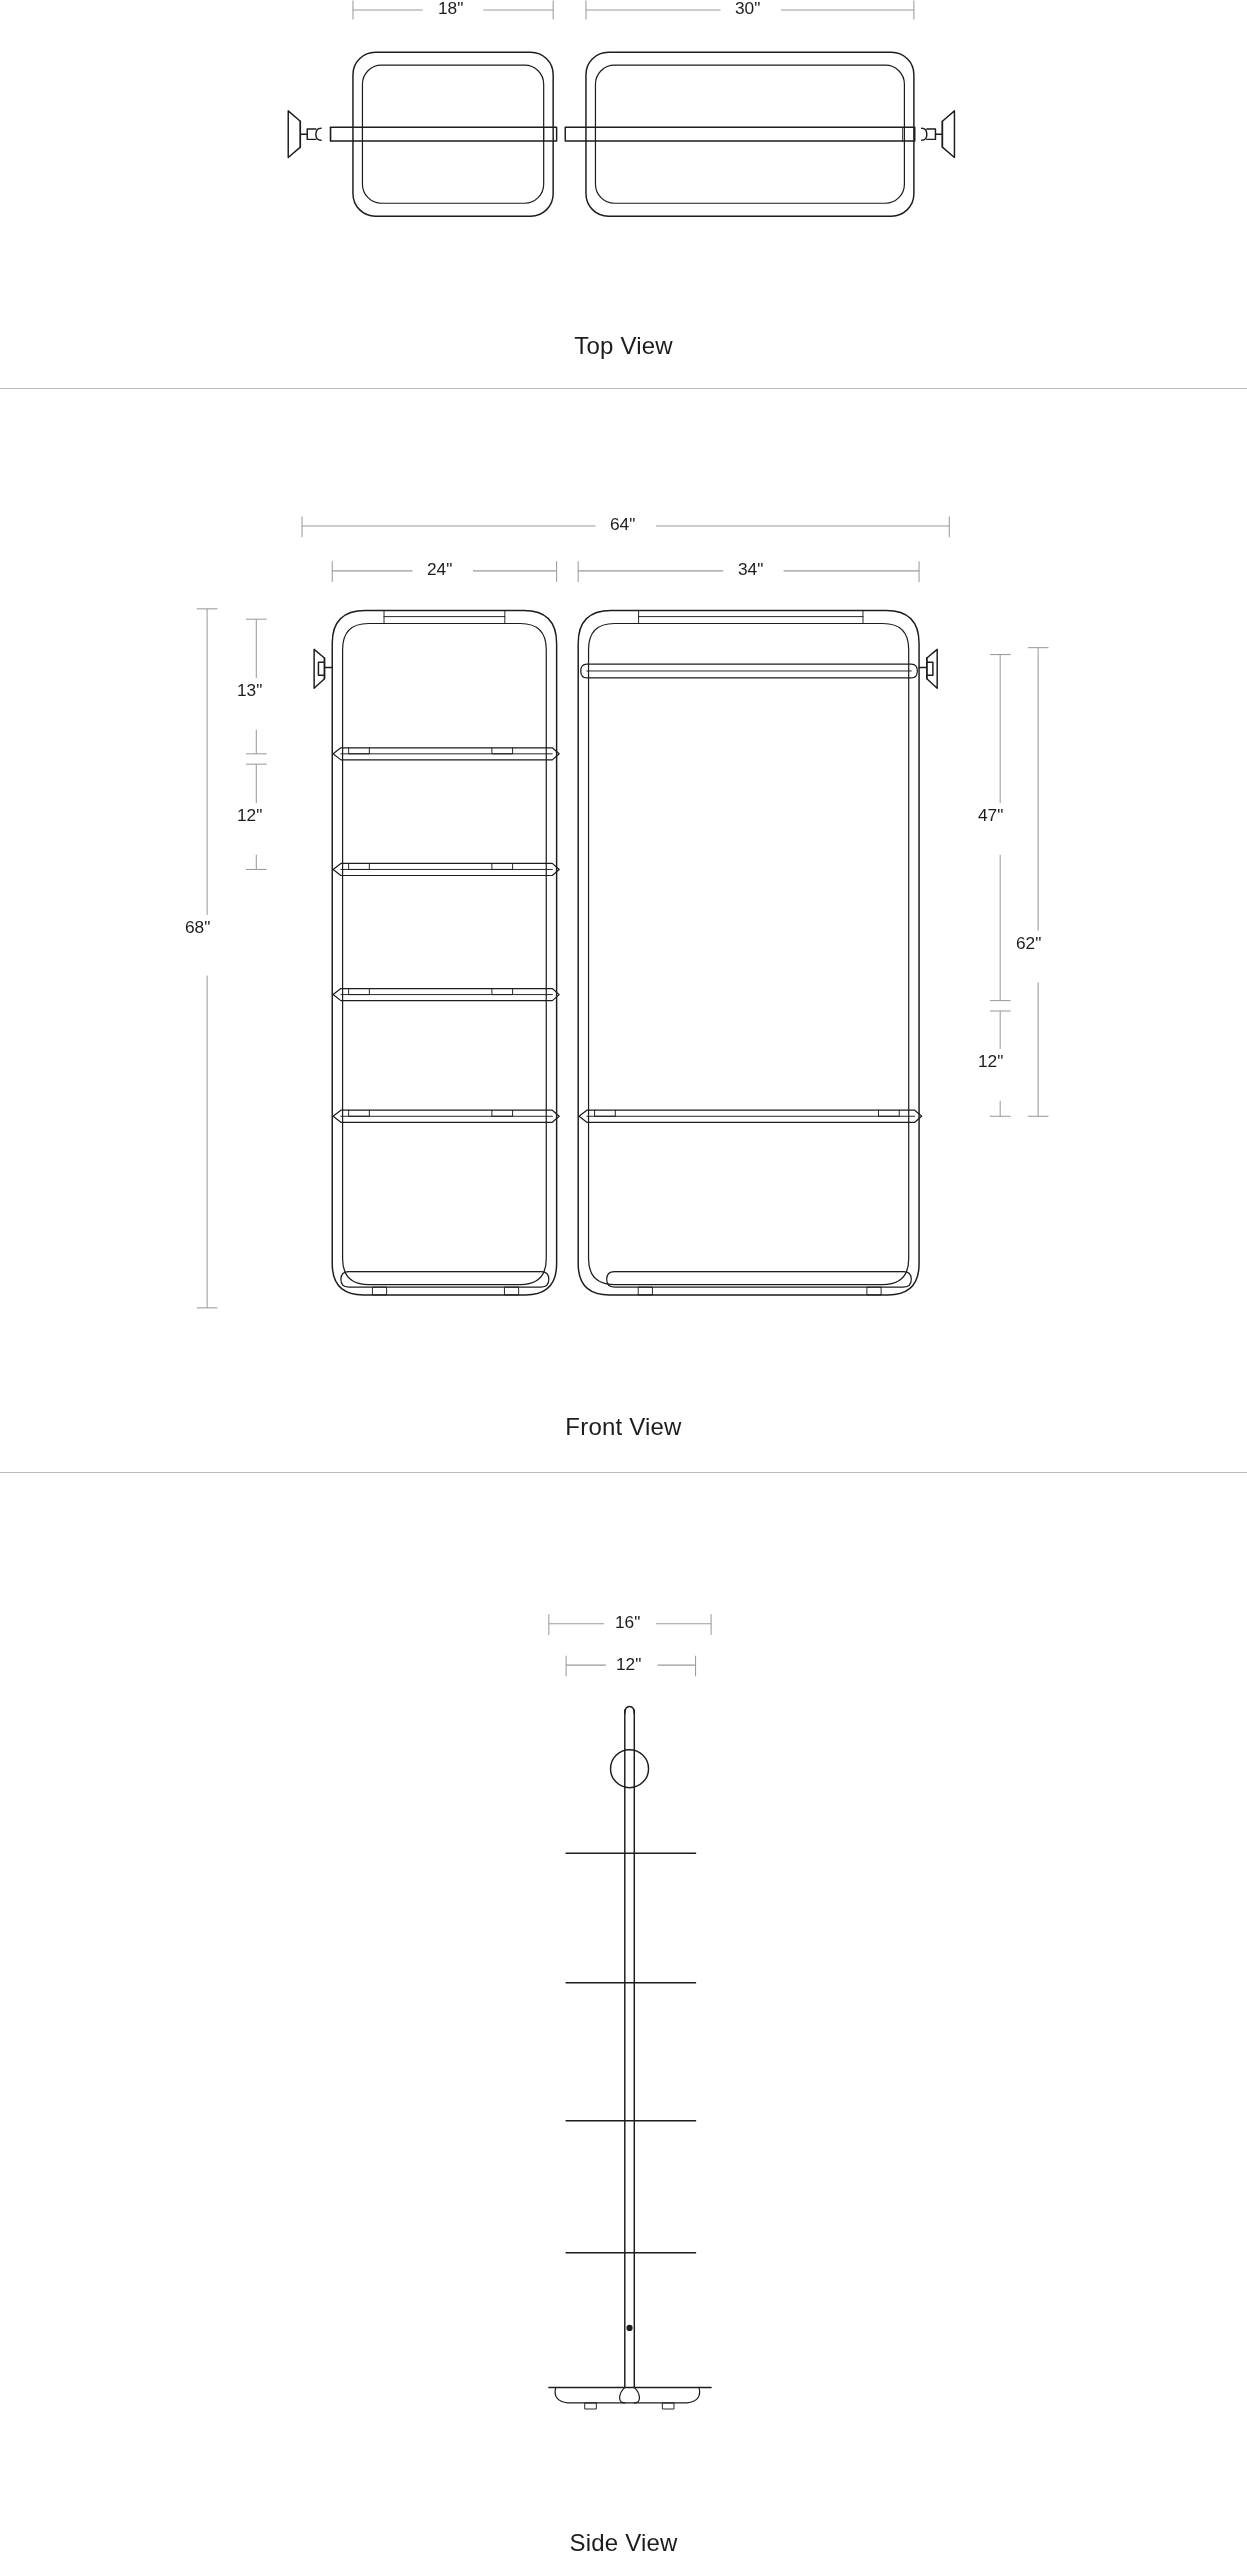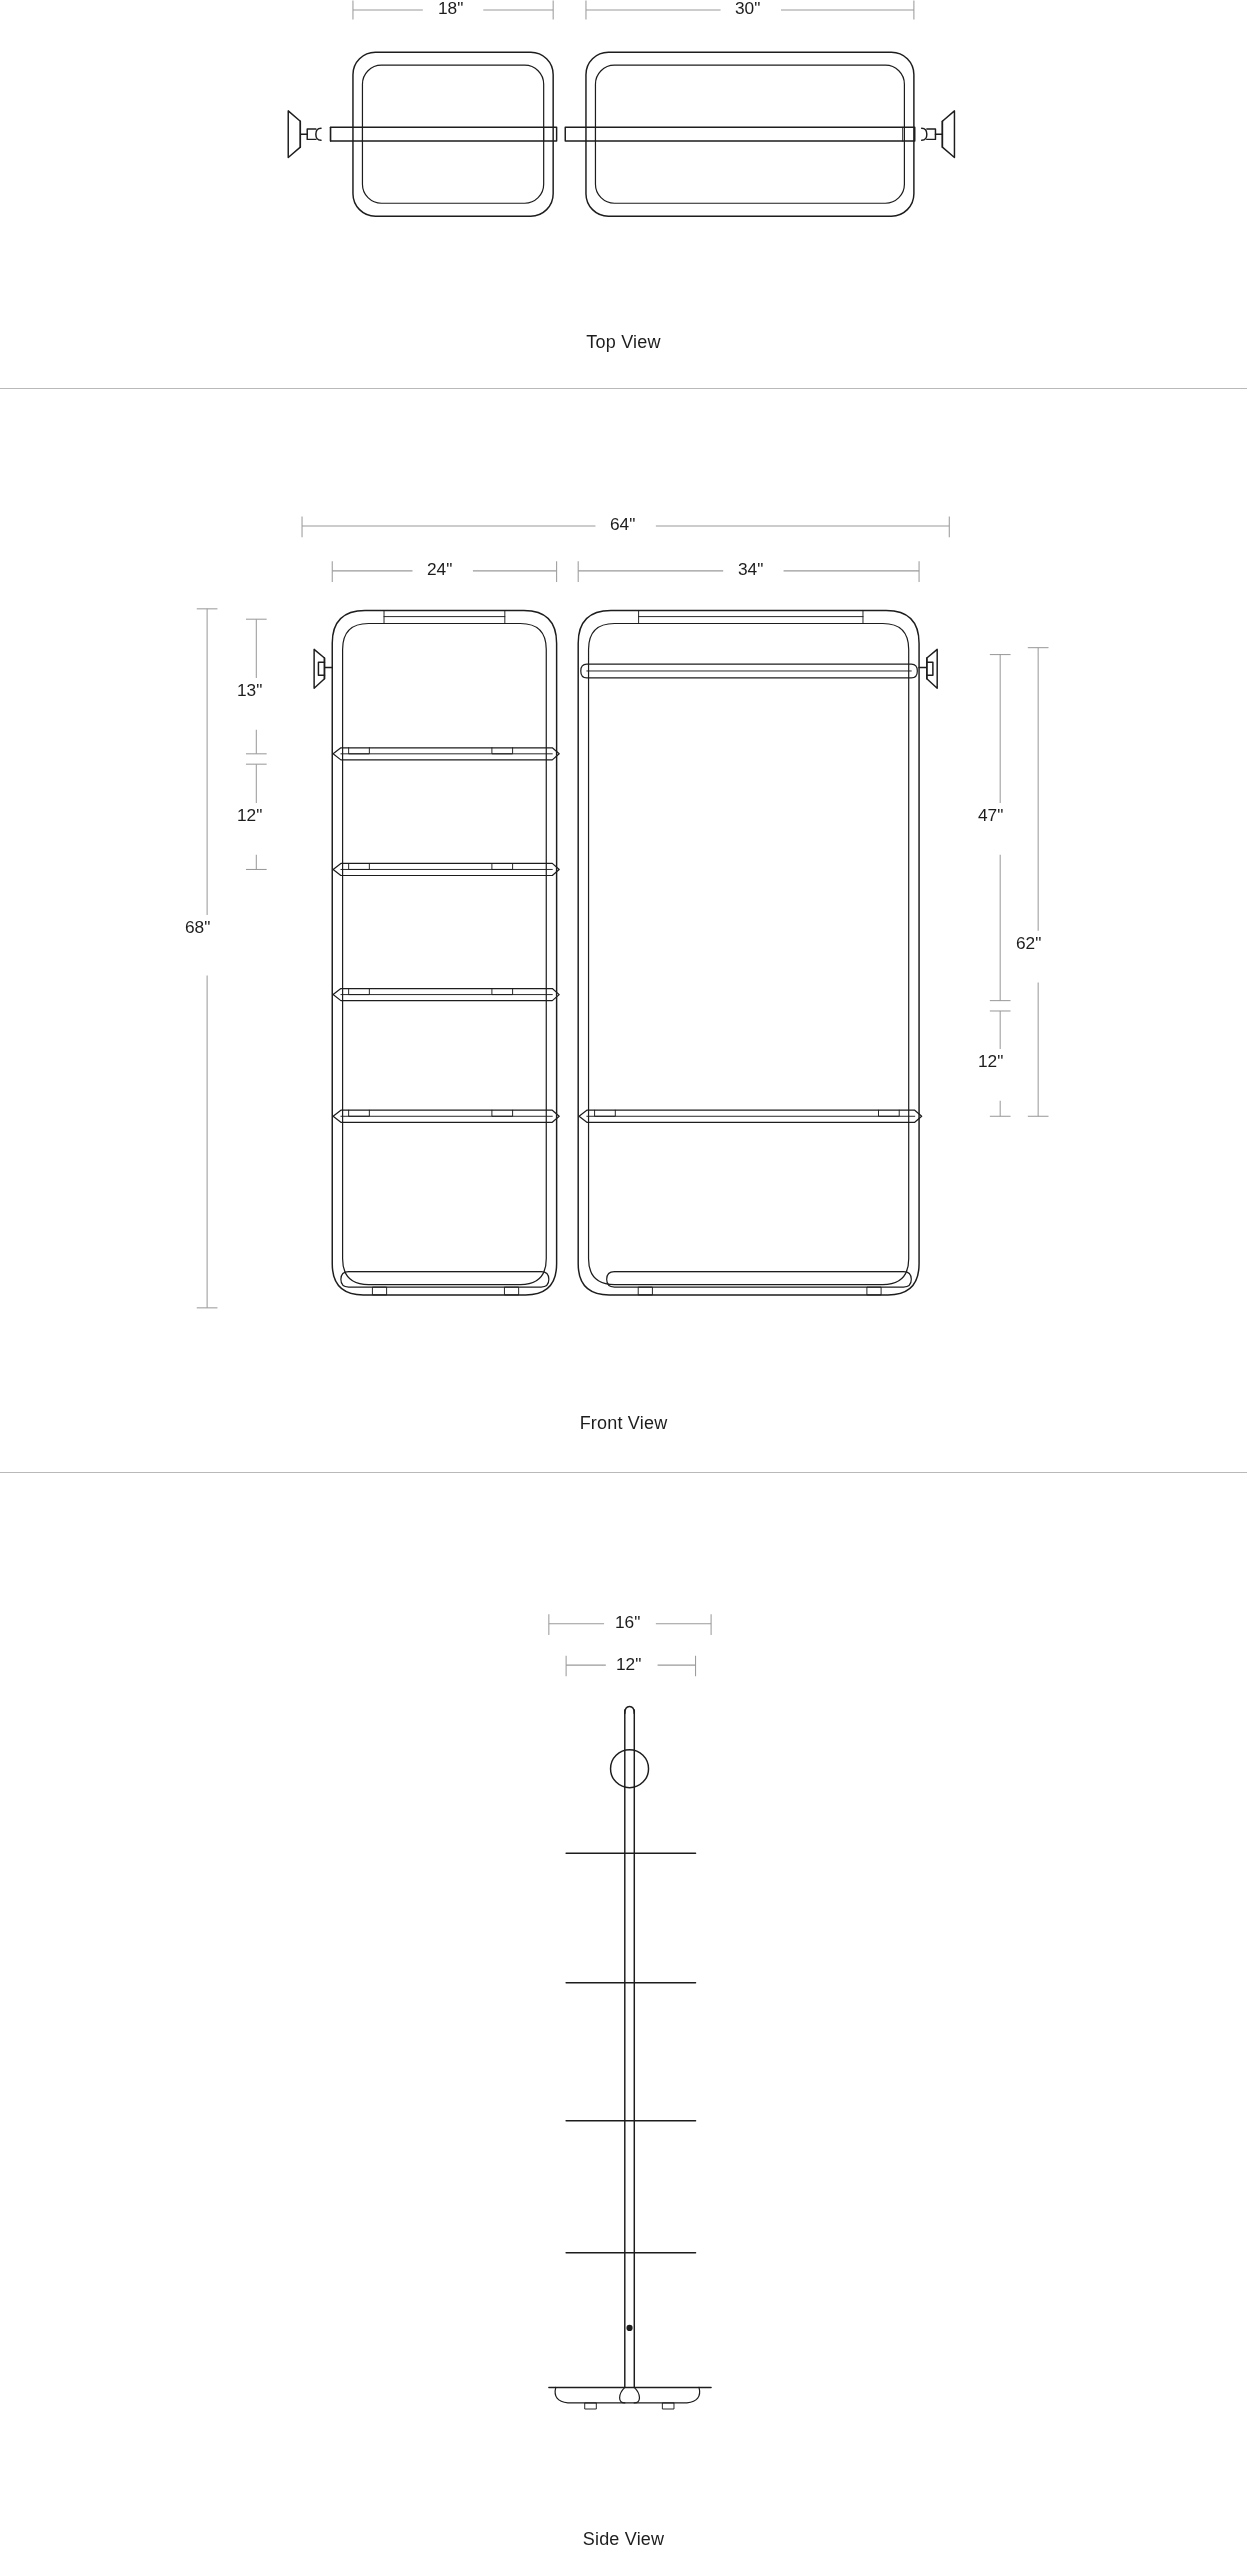--- a/index.html
+++ b/index.html
@@ -29,21 +29,21 @@
     height: 0.9px;
     background: #b9b9b9;
   }
   #divider-1 { top: 388px; }
   #divider-2 { top: 1472px; }
 
   .view-caption {
     position: absolute;
     width: 1247px;
     text-align: center;
-    font-size: 18px;
+    font-size: 24px;
     letter-spacing: 0.2px;
     color: #1d1d1d;
     font-family: "Liberation Sans", sans-serif;
   }
   #caption-top   { top: 332px; }
   #caption-front { top: 1413px; }
   #caption-side  { top: 2529px; }
 
   .svg-layer {
     position: absolute;

